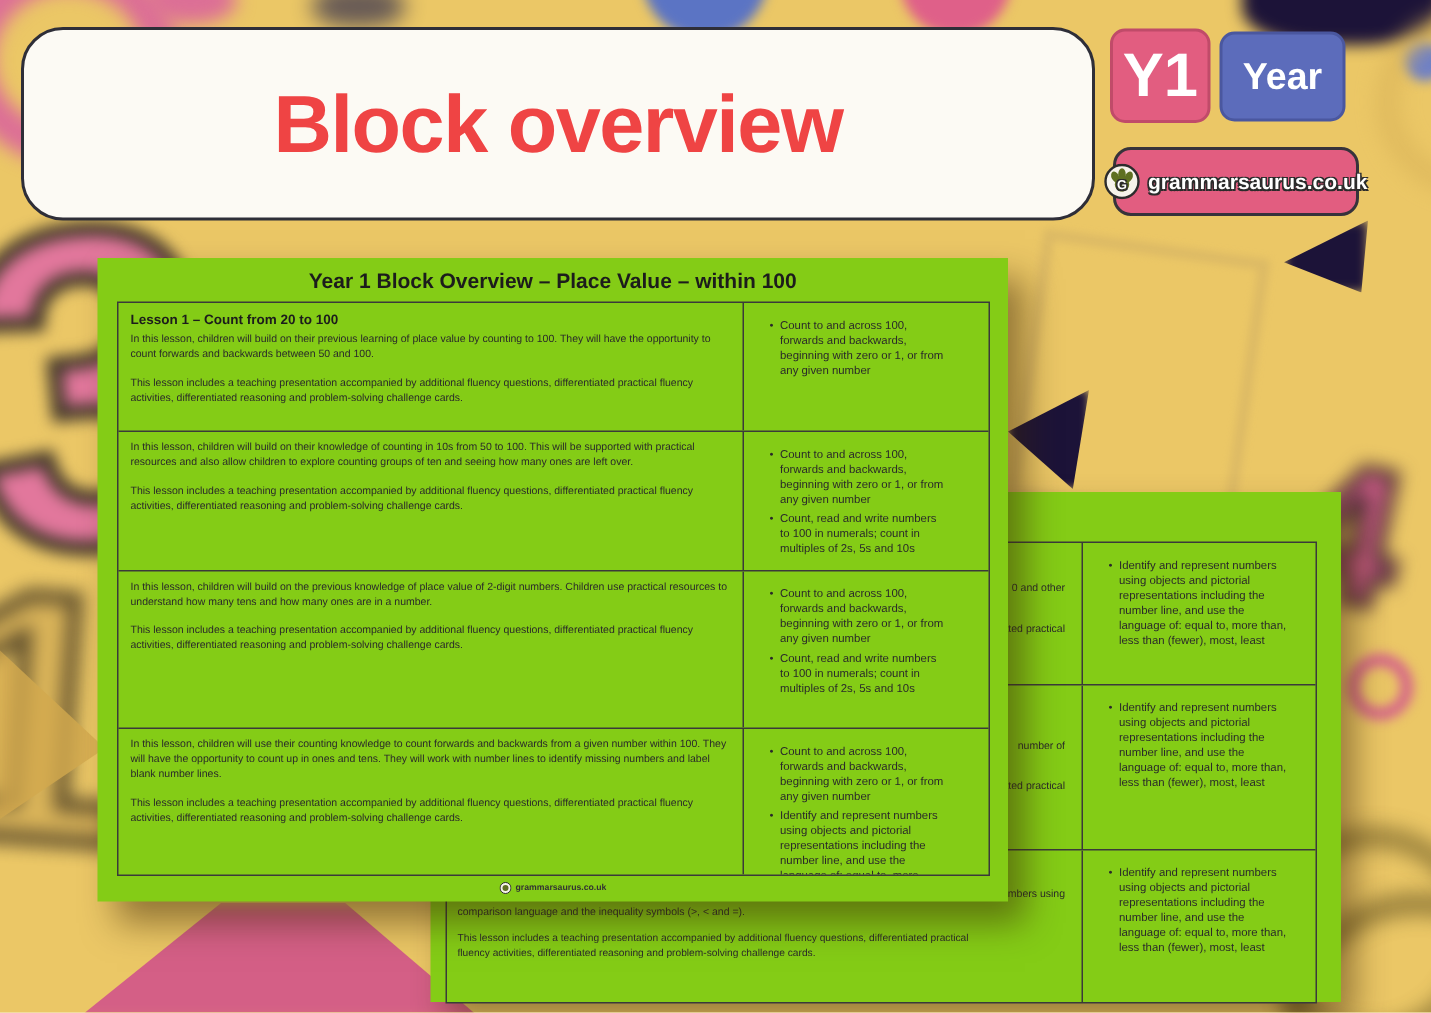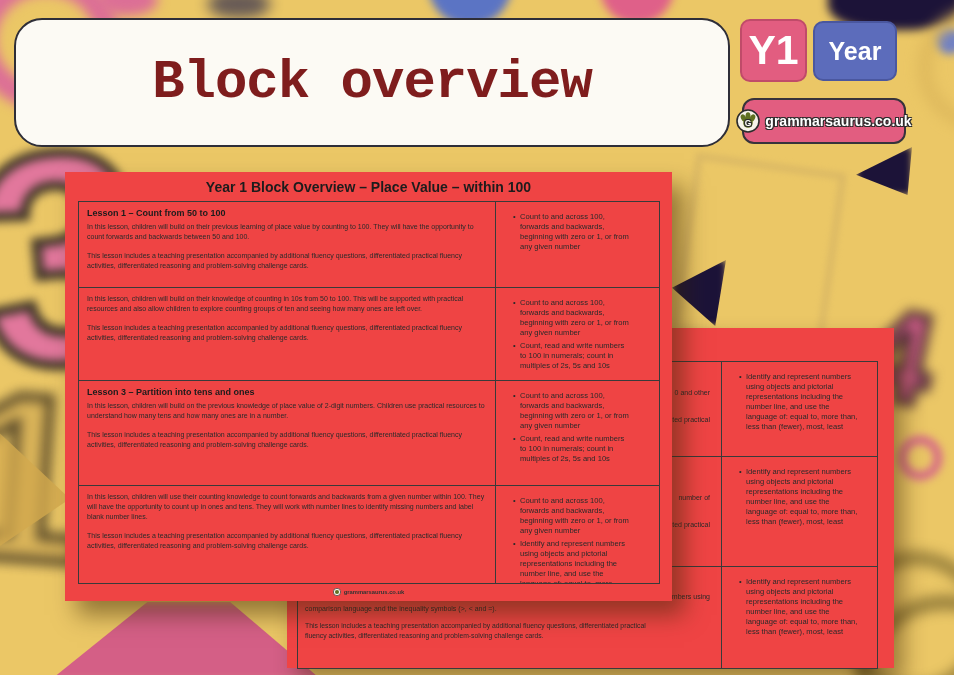--- a/index.html
+++ b/index.html
@@ -43,33 +43,33 @@
   .d-pink-ring-s{left:898px;top:436px;width:28px;height:28px;border-radius:50%;
                  border:8px solid #d4608a;filter:blur(4px);}
   .d-ring-br1{left:842px;top:552px;width:122px;height:120px;border-radius:50%;
               border:12px solid #6d5b26;opacity:.75;filter:blur(7px);}
   .d-ring-br2{left:856px;top:596px;width:152px;height:152px;border-radius:50%;
               border:13px solid #6d5b26;opacity:.75;filter:blur(7px);}
   
   .header-card{position:absolute;left:14px;top:18px;width:712px;height:125px;z-index:30;
                background:#fcfaf4;border:2px solid #2e2e38;border-radius:28px;
                display:flex;align-items:center;justify-content:center;}
-  .header-title{font-size:54px;font-weight:900;color:#7f1d1d;letter-spacing:-1px;font-family:Liberation Mono, monospace;}
+  .header-title{font-size:54px;font-weight:900;color:#ef4444;letter-spacing:-1px;}
   .badge{position:absolute;z-index:30;display:flex;align-items:center;justify-content:center;color:#fff;}
   .badge-y1{left:740px;top:19px;width:63px;height:59px;background:#e25d80;
             border:2px solid #c04b69;border-radius:10px;font-size:41px;font-weight:800;}
   .badge-maths{left:813px;top:21px;width:80px;height:56px;background:#5c6cbb;
                border:2px solid #4a579f;border-radius:10px;font-size:25px;font-weight:700;}
   .badge-site{left:742px;top:98px;width:160px;height:42px;background:#e25d80;
               border:2px solid #37333b;border-radius:12px;gap:5px;
               font-size:14px;font-weight:800;
               text-shadow:-1px -1px 0 #2b2b2b,1px -1px 0 #2b2b2b,-1px 1px 0 #2b2b2b,1px 1px 0 #2b2b2b;}
   .logo-svg{width:24px;height:24px;flex:0 0 auto;}
   
-  .page{position:absolute;background:#ef4444;}
+  .page{position:absolute;background:#84cc16;}
   .page1{left:65px;top:172px;width:607px;height:429px;z-index:20;
          box-shadow:12px 14px 22px rgba(59,38,6,.5);}
   .page2{left:287px;top:328px;width:607px;height:340px;z-index:10;
          box-shadow:10px 12px 20px rgba(59,38,6,.45);}
   .doc-title{position:absolute;top:7px;left:0;right:0;text-align:center;
              font-size:14px;font-weight:800;color:#1c1c1c;}
   .doc-table{position:absolute;border:1.2px solid #3a3a3a;}
   .p1-table{left:13px;top:29px;width:580px;}
   .p2-table{left:10px;top:33px;width:579px;}
   .row{display:flex;border-top:1.2px solid #3a3a3a;box-sizing:border-box;overflow:hidden;}
@@ -183,21 +183,21 @@
           </div>
         </div>
       </div>
   </div>
 
   <div class="page page1">
     <div class="doc-title">Year 1 Block Overview – Place Value – within 100</div>
     <div class="doc-table p1-table">
         <div class="row">
           <div class="cl">
-            <h3>Lesson 1 – Count from 50 to 100</h3>
+            <h3>Lesson 1 – Count from 20 to 100</h3>
             <p>In this lesson, children will build on their previous learning of place value by counting to 100. They will have the opportunity to count forwards and backwards between 50 and 100.</p>
             <p>This lesson includes a teaching presentation accompanied by additional fluency questions, differentiated practical fluency activities, differentiated reasoning and problem-solving challenge cards.</p>
           </div>
           <div class="cr">
             <ul>
               <li>Count to and across 100, forwards and backwards, beginning with zero or 1, or from any given number</li>
             </ul>
           </div>
         </div>
         <div class="row">
@@ -207,21 +207,20 @@
           </div>
           <div class="cr">
             <ul>
               <li>Count to and across 100, forwards and backwards, beginning with zero or 1, or from any given number</li>
               <li>Count, read and write numbers to 100 in numerals; count in multiples of 2s, 5s and 10s</li>
             </ul>
           </div>
         </div>
         <div class="row">
           <div class="cl">
-            <h3>Lesson 3 – Partition into tens and ones</h3>
             <p>In this lesson, children will build on the previous knowledge of place value of 2-digit numbers. Children use practical resources to understand how many tens and how many ones are in a number.</p>
             <p>This lesson includes a teaching presentation accompanied by additional fluency questions, differentiated practical fluency activities, differentiated reasoning and problem-solving challenge cards.</p>
           </div>
           <div class="cr">
             <ul>
               <li>Count to and across 100, forwards and backwards, beginning with zero or 1, or from any given number</li>
               <li>Count, read and write numbers to 100 in numerals; count in multiples of 2s, 5s and 10s</li>
             </ul>
           </div>
         </div>

